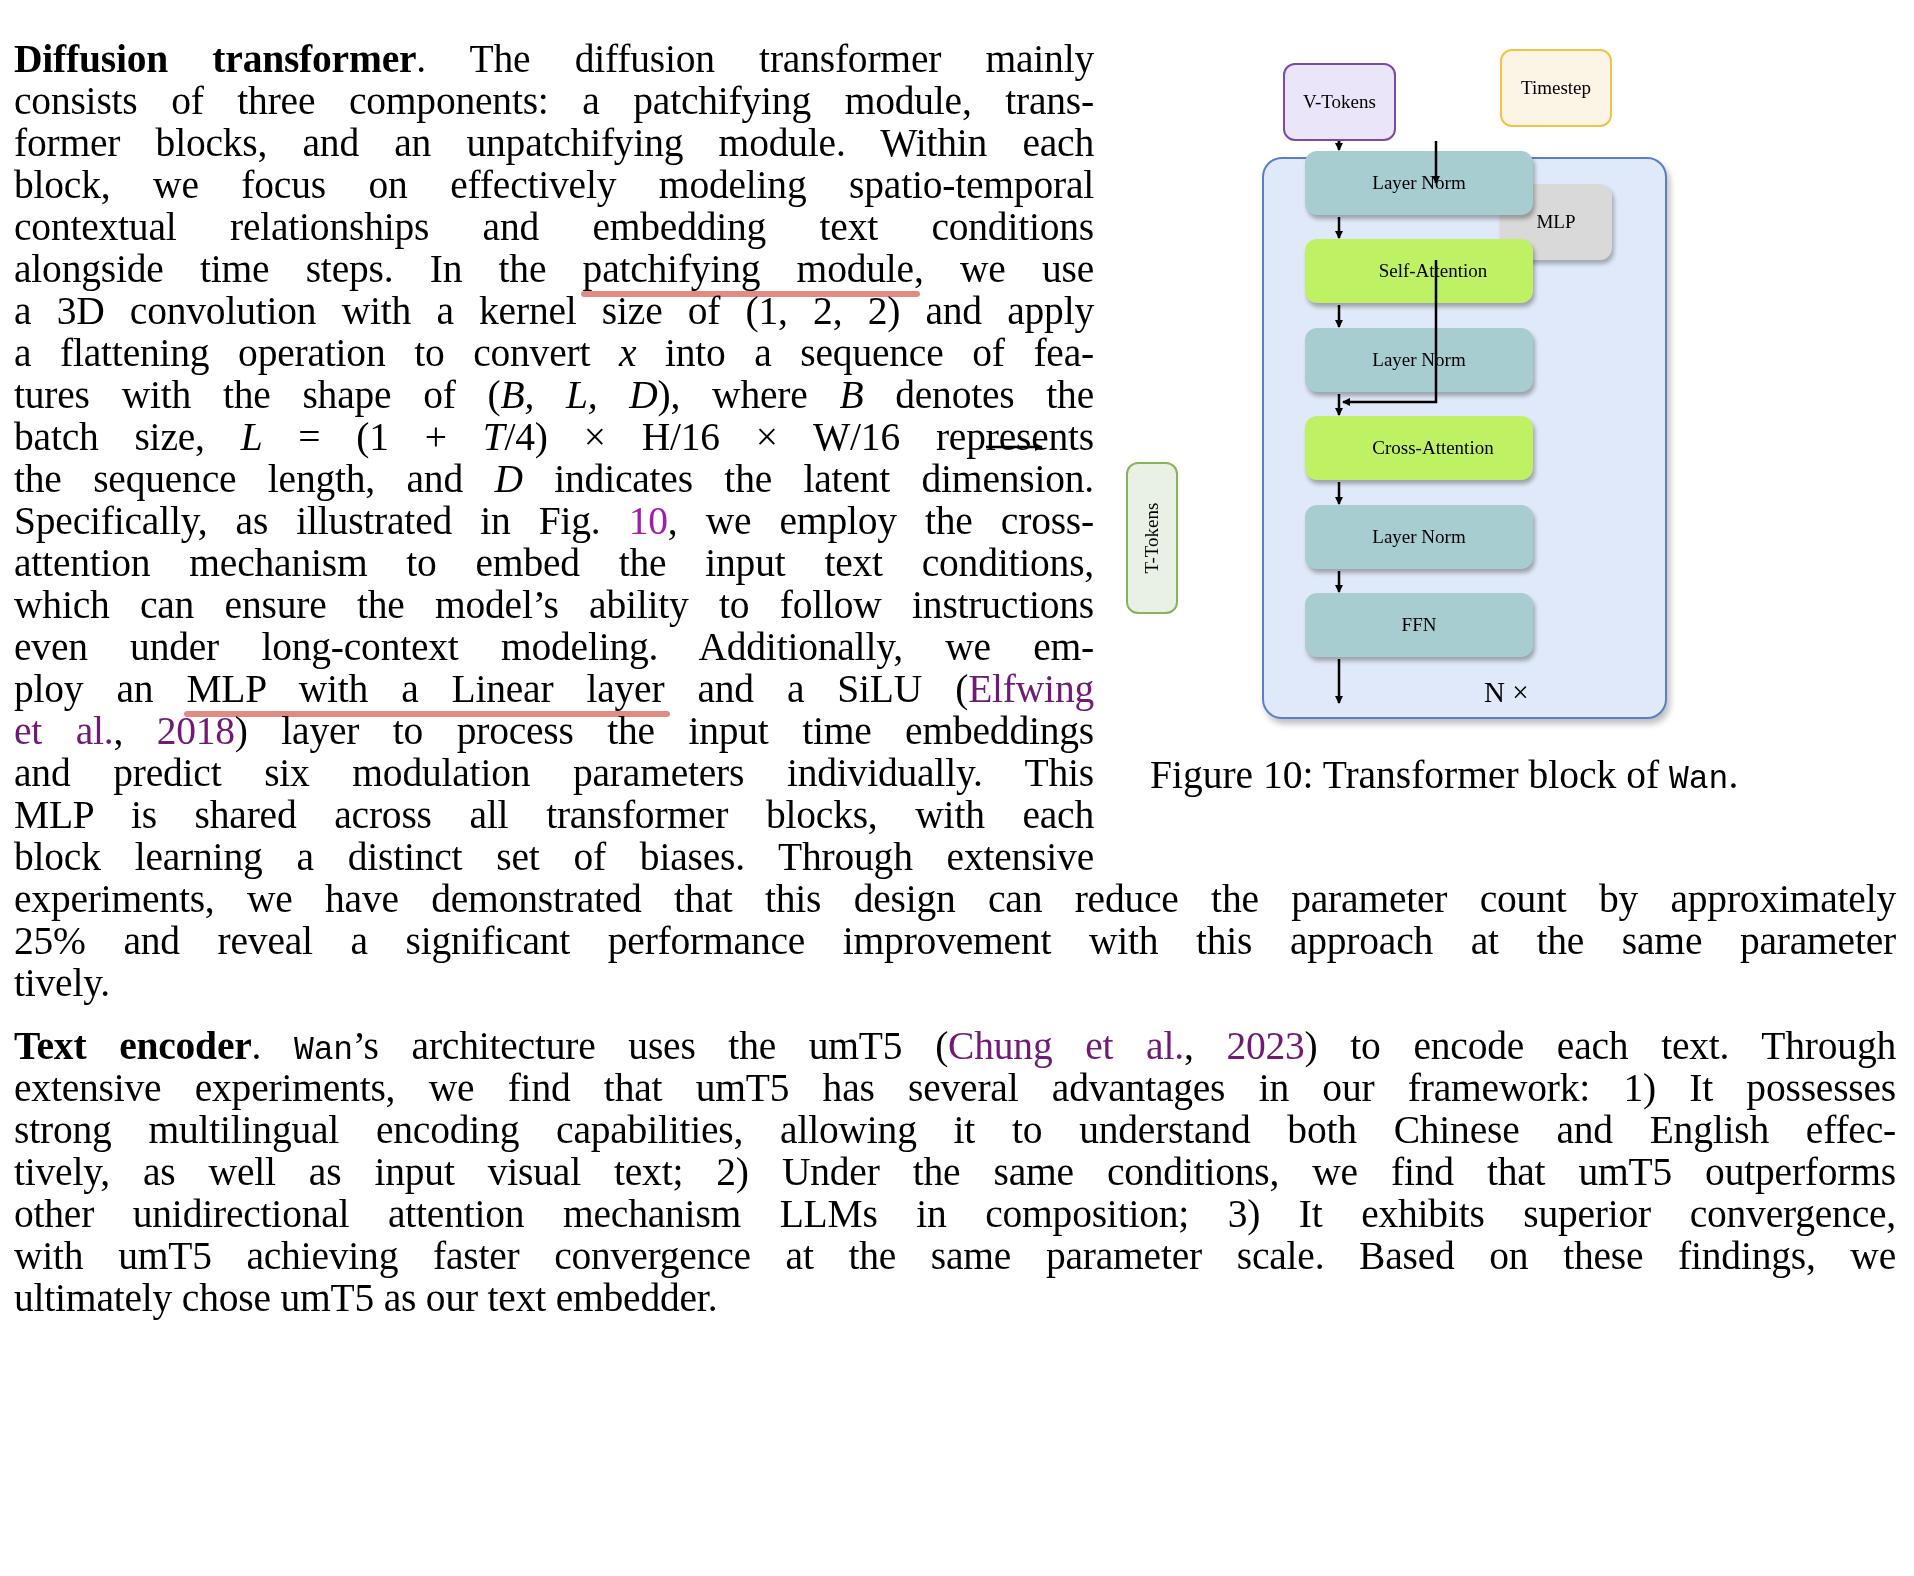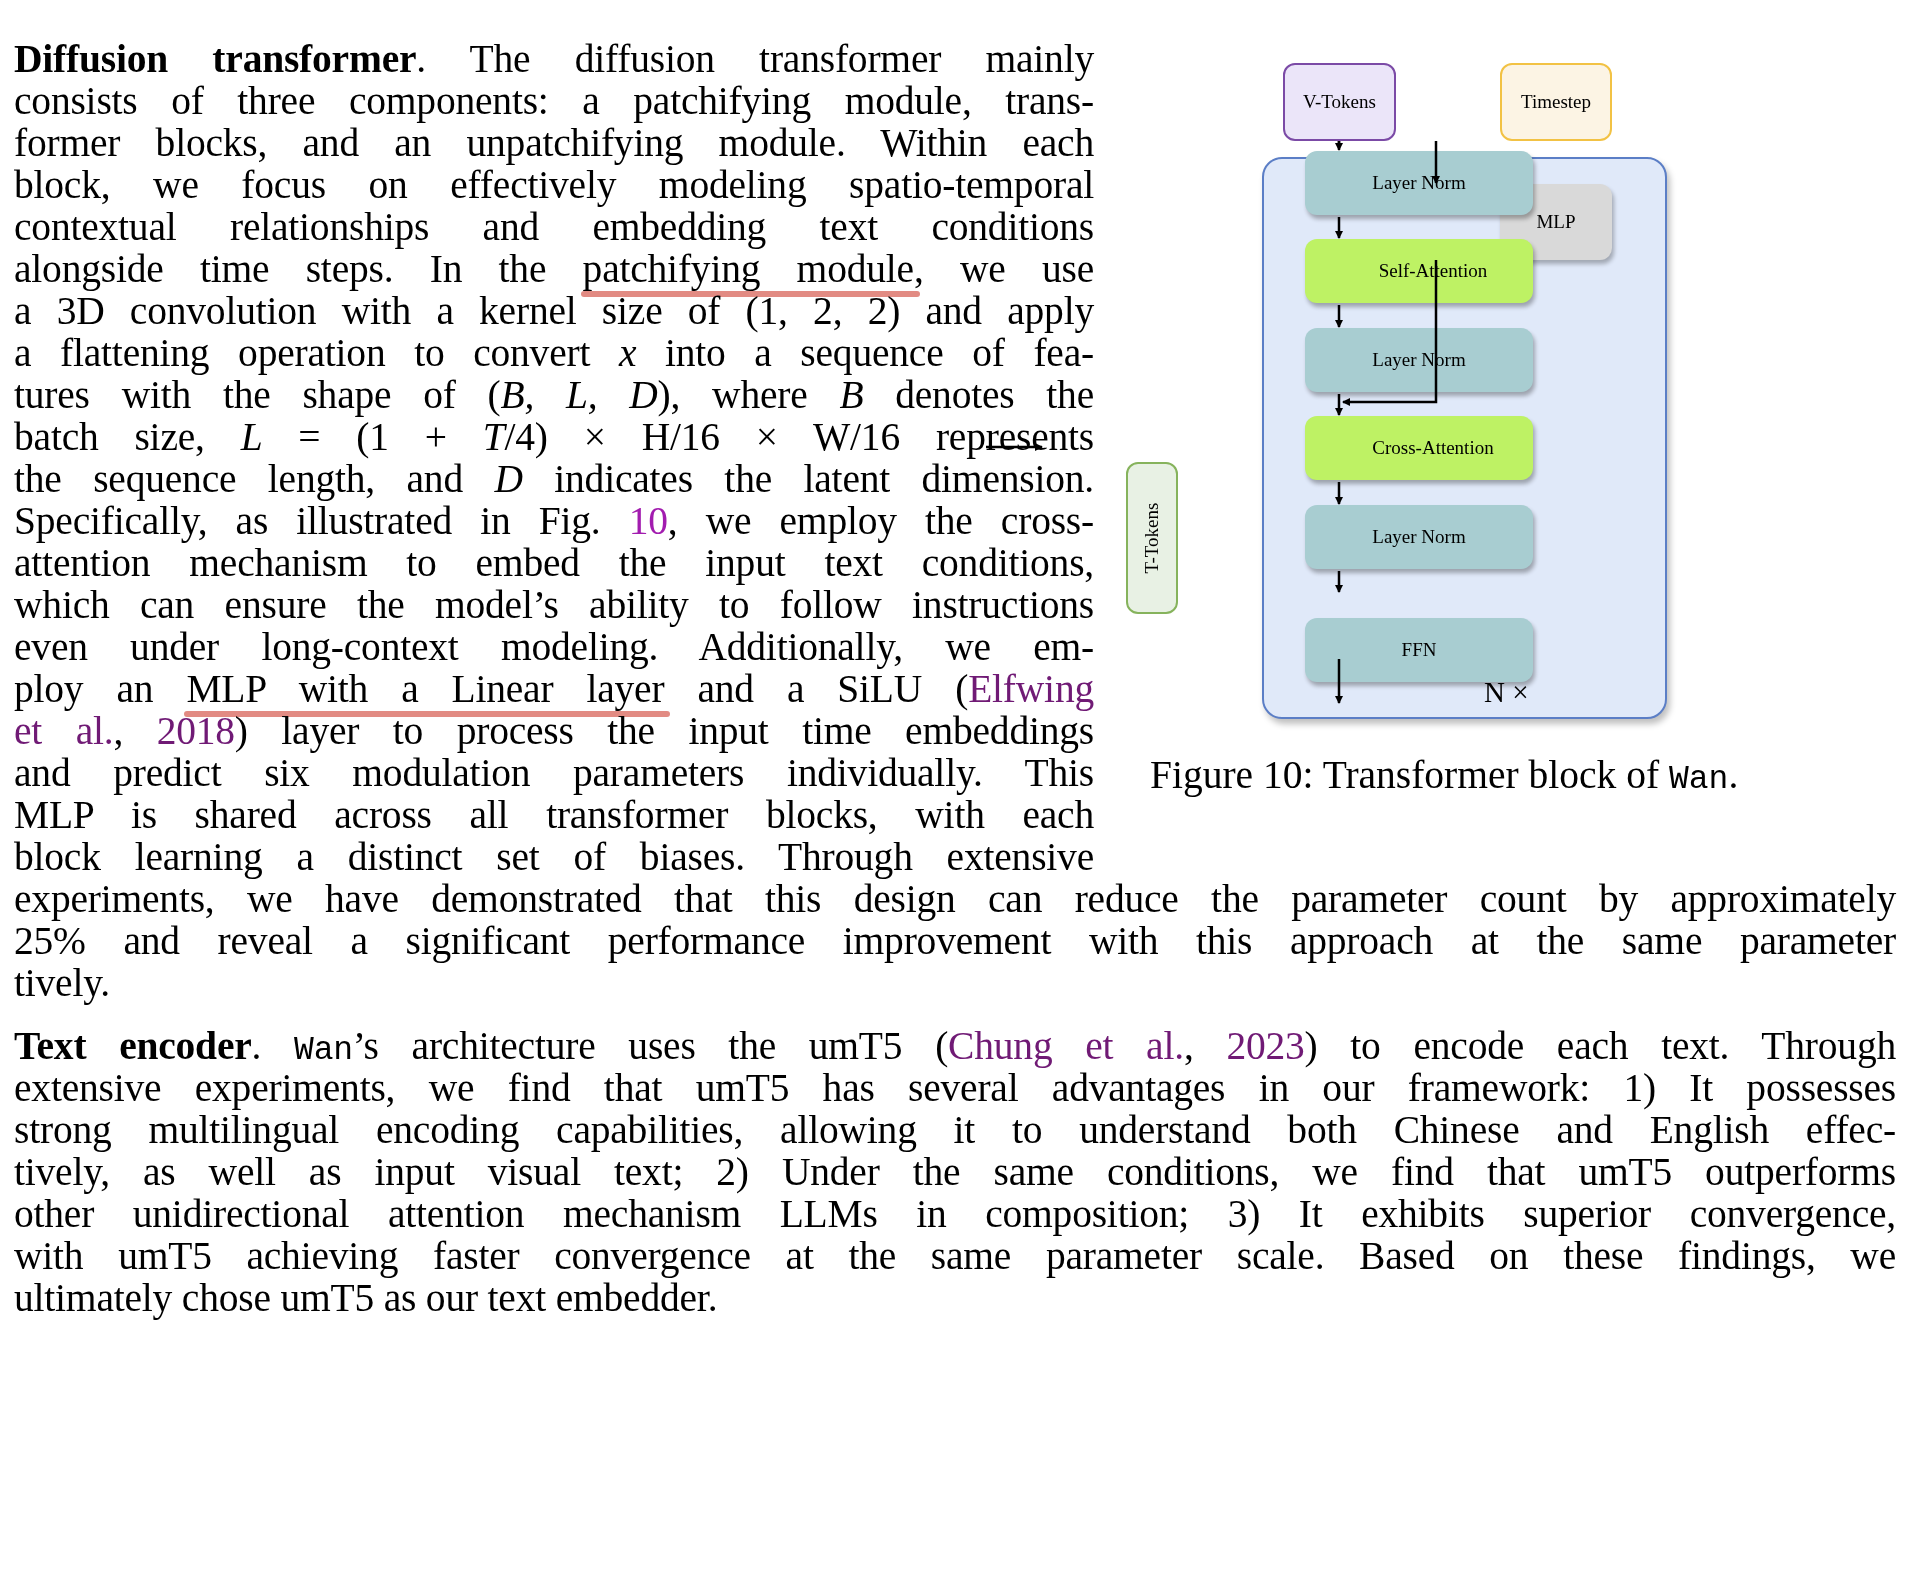--- a/index.html
+++ b/index.html
@@ -19,21 +19,21 @@
   .hl::after { content: ""; position: absolute; left: -2px; right: -6px; bottom: -6px; height: 6px;
                border-radius: 4px; background: #e0857c; opacity: 0.95; }
 
   
   .fig { position: absolute; left: 1120px; top: 40px; width: 760px; height: 820px; }
   .box { position: absolute; display: flex; align-items: center; justify-content: center;
          font-size: 19px; border-radius: 12px; box-sizing: border-box; }
   .outer { left: 142px; top: 117px; width: 405px; height: 562px; background: #e0e9f9;
            border: 2px solid #5b7ec6; border-radius: 20px; box-shadow: 3px 5px 6px rgba(0,0,0,0.25); }
   .v-tok { left: 163px; top: 23px; width: 113px; height: 78px; background: #ebe5f9; border: 2px solid #7b4aa6; }
-  .ts { left: 380px; top: 23px; width: 112px; height: 78px; background: #fcf4e4; border: 2px solid #f2c244; }
+  .ts { left: 380px; top: 9px; width: 112px; height: 78px; background: #fcf4e4; border: 2px solid #f2c244; }
   .mlp { left: 380px; top: 144px; width: 112px; height: 76px; background: #d9d9d9; box-shadow: 2px 4px 4px rgba(0,0,0,0.28); }
   .blk { left: 185px; width: 228px; height: 64px; box-shadow: 2px 4px 4px rgba(0,0,0,0.3); }
   .teal { background: #a8cdd1; }
   .orange { background: #bef264; padding-left: 28px; }
   .t-tok { left: 6px; top: 422px; width: 52px; height: 152px; background: #e8f1e4; border: 2px solid #86b35c; }
   .t-tok span { transform: rotate(-90deg); white-space: nowrap; display: inline-block; }
   .nx { position: absolute; left: 364px; top: 636px; font-size: 29px; }
   svg.arrows { position: absolute; left: 0; top: 0; width: 760px; height: 820px; overflow: visible; }
   .caption { position: absolute; left: 1150px; top: 752px; font-size: 39.5px; white-space: nowrap; }
   .caption .mono { font-size: 33px; }
@@ -85,21 +85,21 @@
   <div class="box mlp">MLP</div>
   <div class="box t-tok">
       <span>T-Tokens</span>
     </div>
 
   <div class="box blk teal" style="top:111px">Layer Norm</div>
   <div class="box blk orange" style="top:199px">Self-Attention</div>
   <div class="box blk teal" style="top:288px">Layer Norm</div>
   <div class="box blk orange" style="top:376px">Cross-Attention</div>
   <div class="box blk teal" style="top:465px">Layer Norm</div>
-  <div class="box blk teal" style="top:578px">FFN</div>
+  <div class="box blk teal" style="top:553px">FFN</div>
 
   <div class="nx">N ×</div>
 
   <svg class="arrows">
     <defs>
       <marker id="ah" markerWidth="8" markerHeight="8" refX="7" refY="4" orient="auto" markerUnits="userSpaceOnUse">
         <path d="M0,0 L8,4 L0,8 Z" fill="#000"></path>
       </marker>
     </defs>
     <g stroke="#000" stroke-width="2.5" fill="none">

